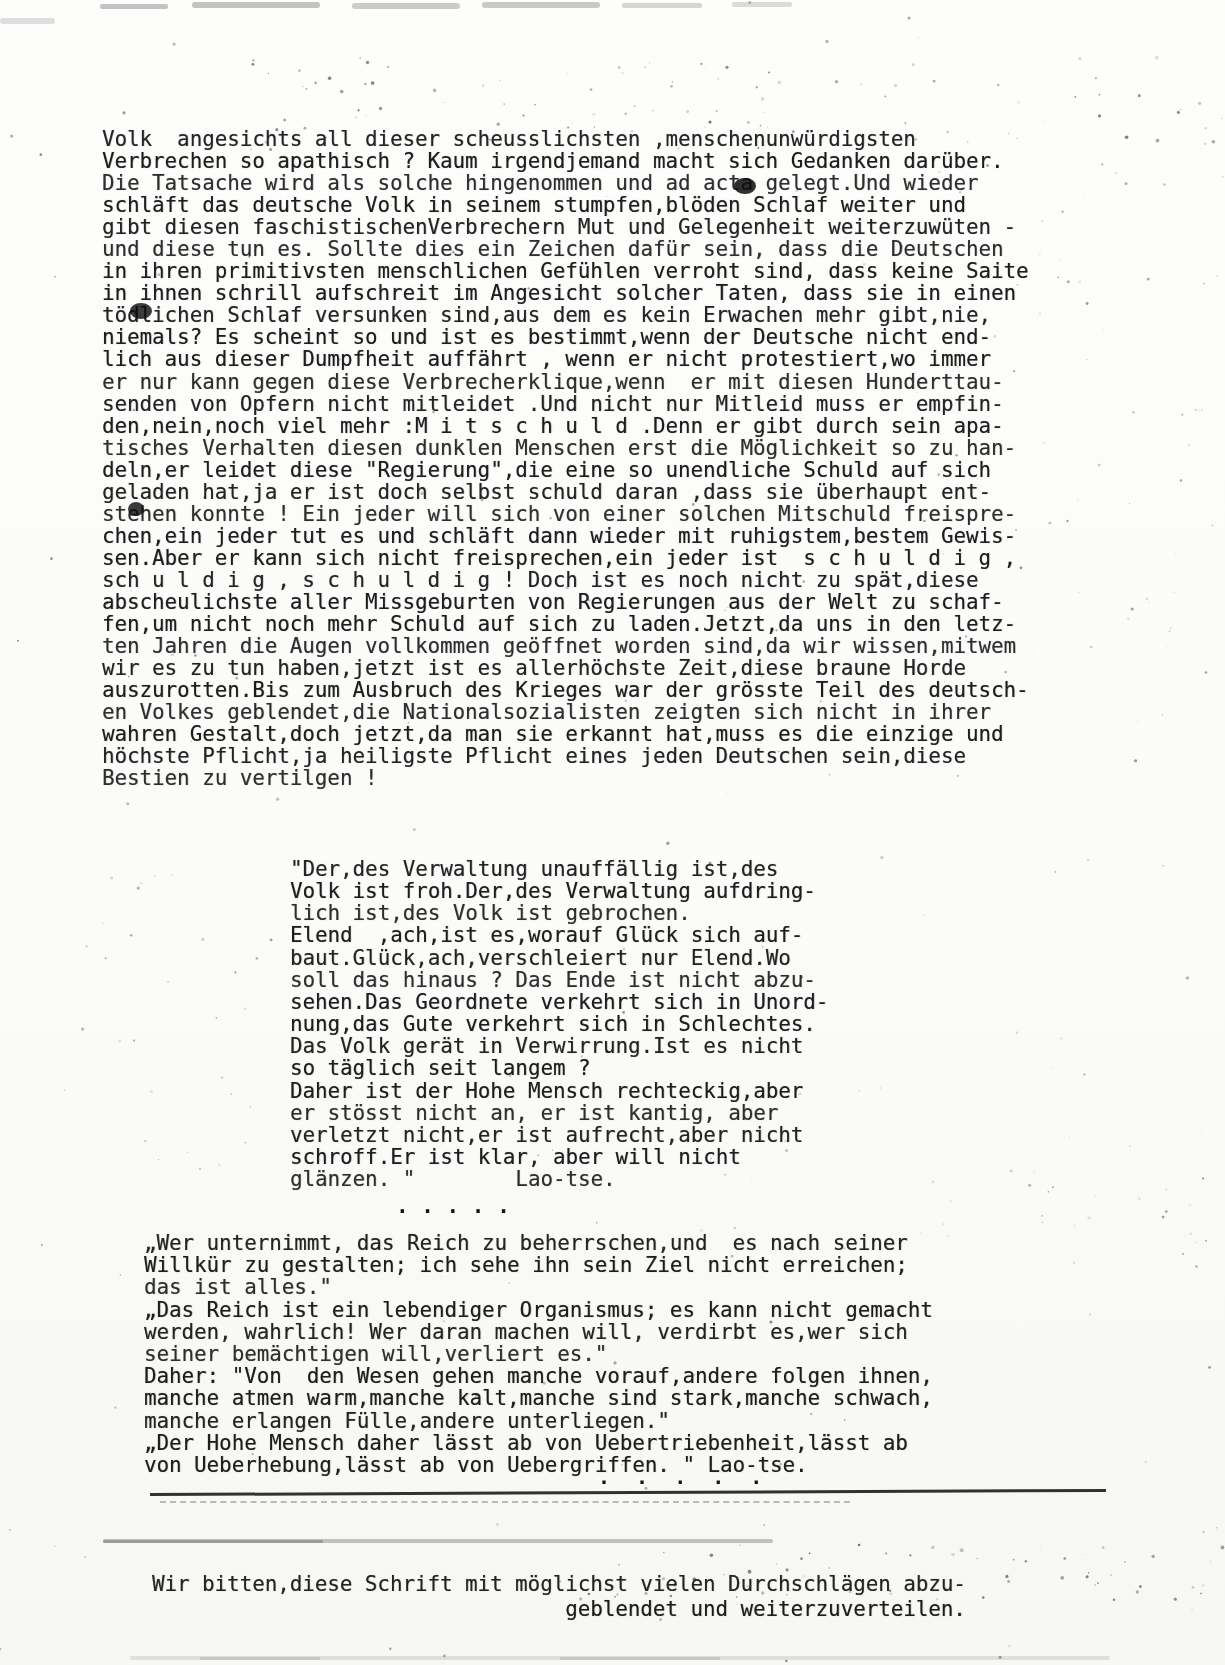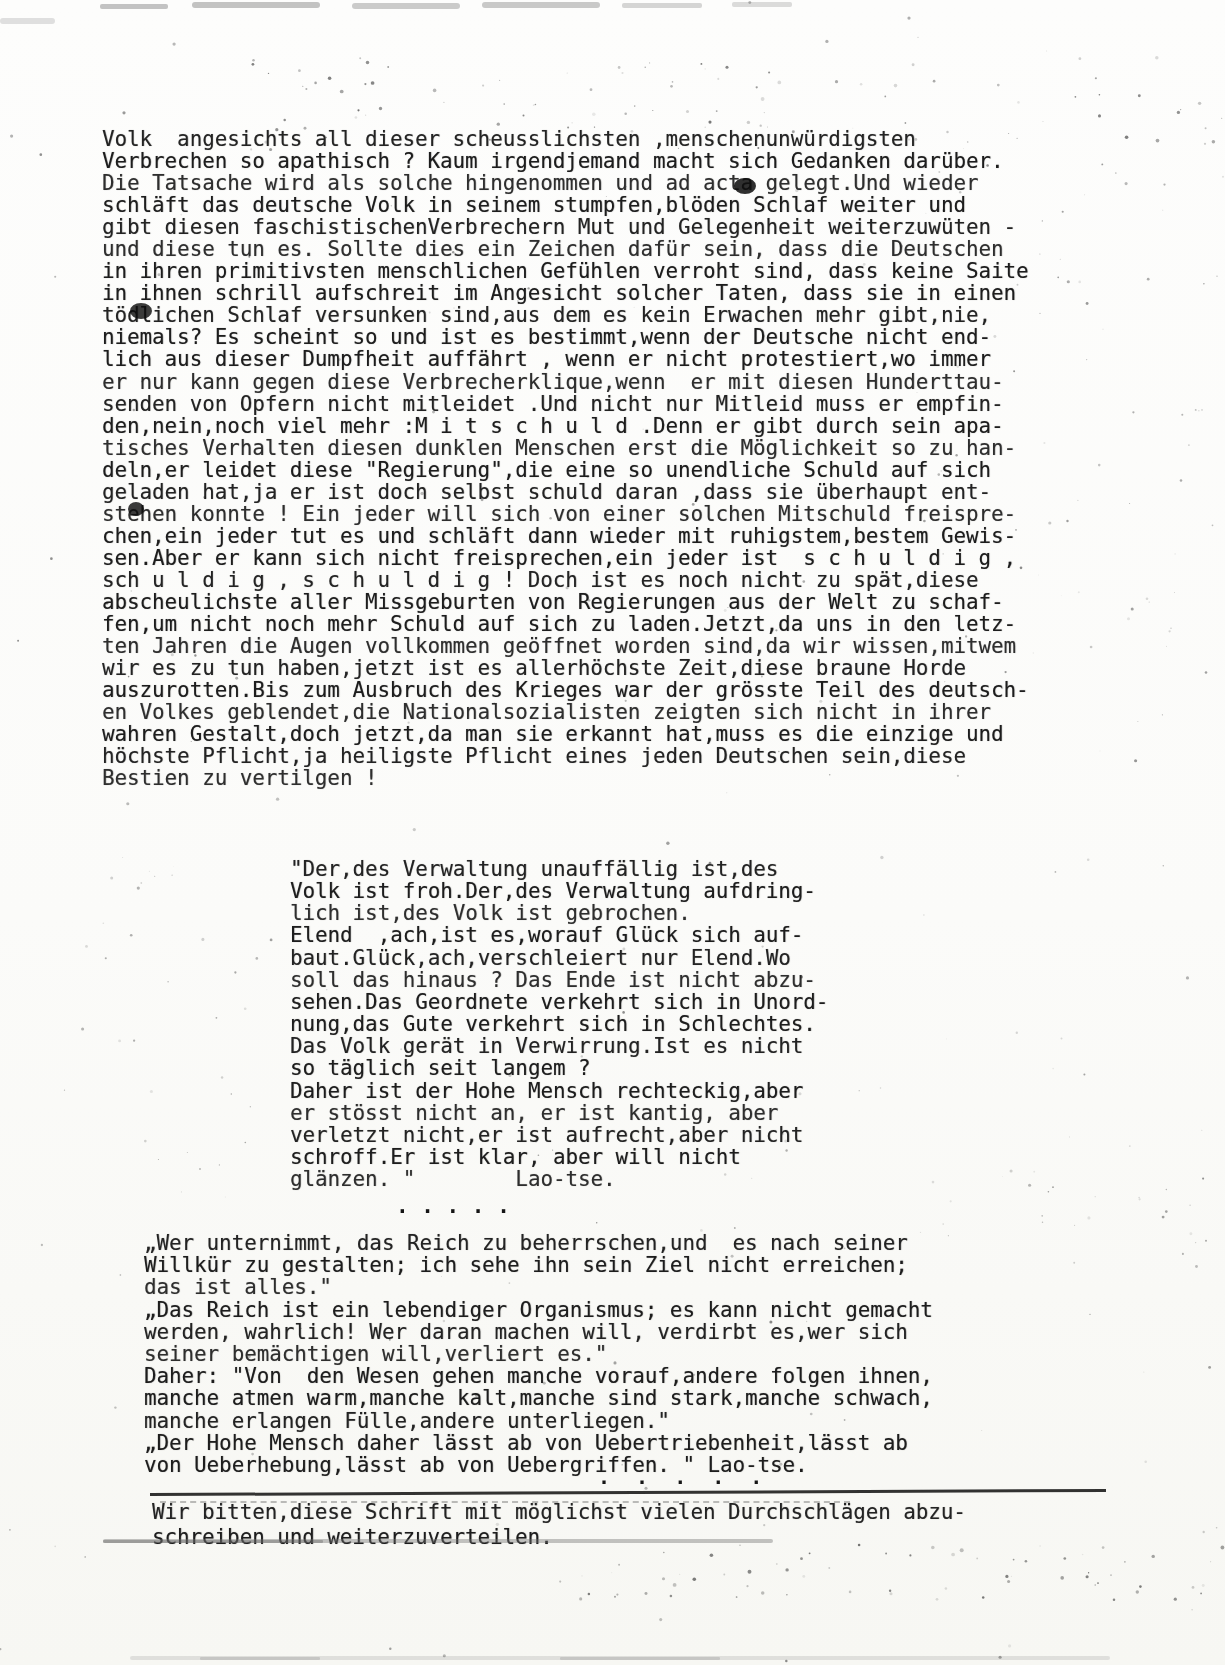--- a/index.html
+++ b/index.html
@@ -16,21 +16,21 @@
     white-space:pre;
     font-size:20.8px;
     text-shadow:0.4px 0.3px 0.8px rgba(25,25,25,0.5);
   }
   .block .line{display:block;}
   .block .line:nth-child(3n){opacity:.92;}
   .block .line:nth-child(4n+1){opacity:.97;}
   .main  {left:102px; top:128px;  line-height:22.05px;}
   .quote1{left:290px; top:858px;  line-height:22.15px;}
   .quote2{left:144px; top:1232px; line-height:22.2px;}
-  .footer{left:152px; top:1500px; line-height:24.5px;}
+  .footer{left:152px; top:1572px; line-height:24.5px;text-align:right;}
   .dots{
     position:absolute;
     font-family:"DejaVu Sans Mono","Liberation Mono",monospace;
     font-weight:bold;color:#151515;white-space:pre;
   }
   .dots1{left:396px; top:1194px; font-size:21px;}
   .dots2{left:598px; top:1465px; font-size:20px; letter-spacing:7px;}
   .rule{
     position:absolute;left:150px;top:1491px;width:956px;height:3px;
     background:#161616;opacity:.88;transform:rotate(-0.25deg);
@@ -52,21 +52,21 @@
 
   <div class="dots dots1">. . . . .</div>
 
   <div class="block quote2"><div class="line">„Wer unternimmt, das Reich zu beherrschen,und  es nach seiner</div><div class="line">Willkür zu gestalten; ich sehe ihn sein Ziel nicht erreichen;</div><div class="line">das ist alles."</div><div class="line">„Das Reich ist ein lebendiger Organismus; es kann nicht gemacht</div><div class="line">werden, wahrlich! Wer daran machen will, verdirbt es,wer sich</div><div class="line">seiner bemächtigen will,verliert es."</div><div class="line">Daher: "Von  den Wesen gehen manche vorauf,andere folgen ihnen,</div><div class="line">manche atmen warm,manche kalt,manche sind stark,manche schwach,</div><div class="line">manche erlangen Fülle,andere unterliegen."</div><div class="line">„Der Hohe Mensch daher lässt ab von Uebertriebenheit,lässt ab</div><div class="line">von Ueberhebung,lässt ab von Uebergriffen. " Lao-tse.</div></div>
 
   <div class="dots dots2">. . . . .</div>
 
   <div class="rule"></div>
   <div class="rule-dashed"></div>
 
-  <div class="block footer"><div class="line">Wir bitten,diese Schrift mit möglichst vielen Durchschlägen abzu-</div><div class="line">schreiben und weiterzuverteilen.</div></div>
+  <div class="block footer"><div class="line">Wir bitten,diese Schrift mit möglichst vielen Durchschlägen abzu-</div><div class="line">geblendet und weiterzuverteilen.</div></div>
 
   <svg class="noise" width="1225" height="1665" viewBox="0 0 1225 1665">
 
     <rect x="100" y="4" width="68" height="5" rx="2" fill="#8a8a8a" opacity="0.5"></rect>
     <rect x="192" y="2" width="128" height="6" rx="3" fill="#7c7c7c" opacity="0.45"></rect>
     <rect x="352" y="3" width="108" height="6" rx="3" fill="#7f7f7f" opacity="0.4"></rect>
     <rect x="482" y="2" width="118" height="6" rx="3" fill="#8a8a8a" opacity="0.45"></rect>
     <rect x="622" y="3" width="80" height="5" rx="2" fill="#989898" opacity="0.4"></rect>
     <rect x="732" y="2" width="60" height="5" rx="2" fill="#9a9a9a" opacity="0.35"></rect>
     <rect x="0" y="18" width="55" height="6" rx="3" fill="#9a9a9a" opacity="0.3"></rect>

